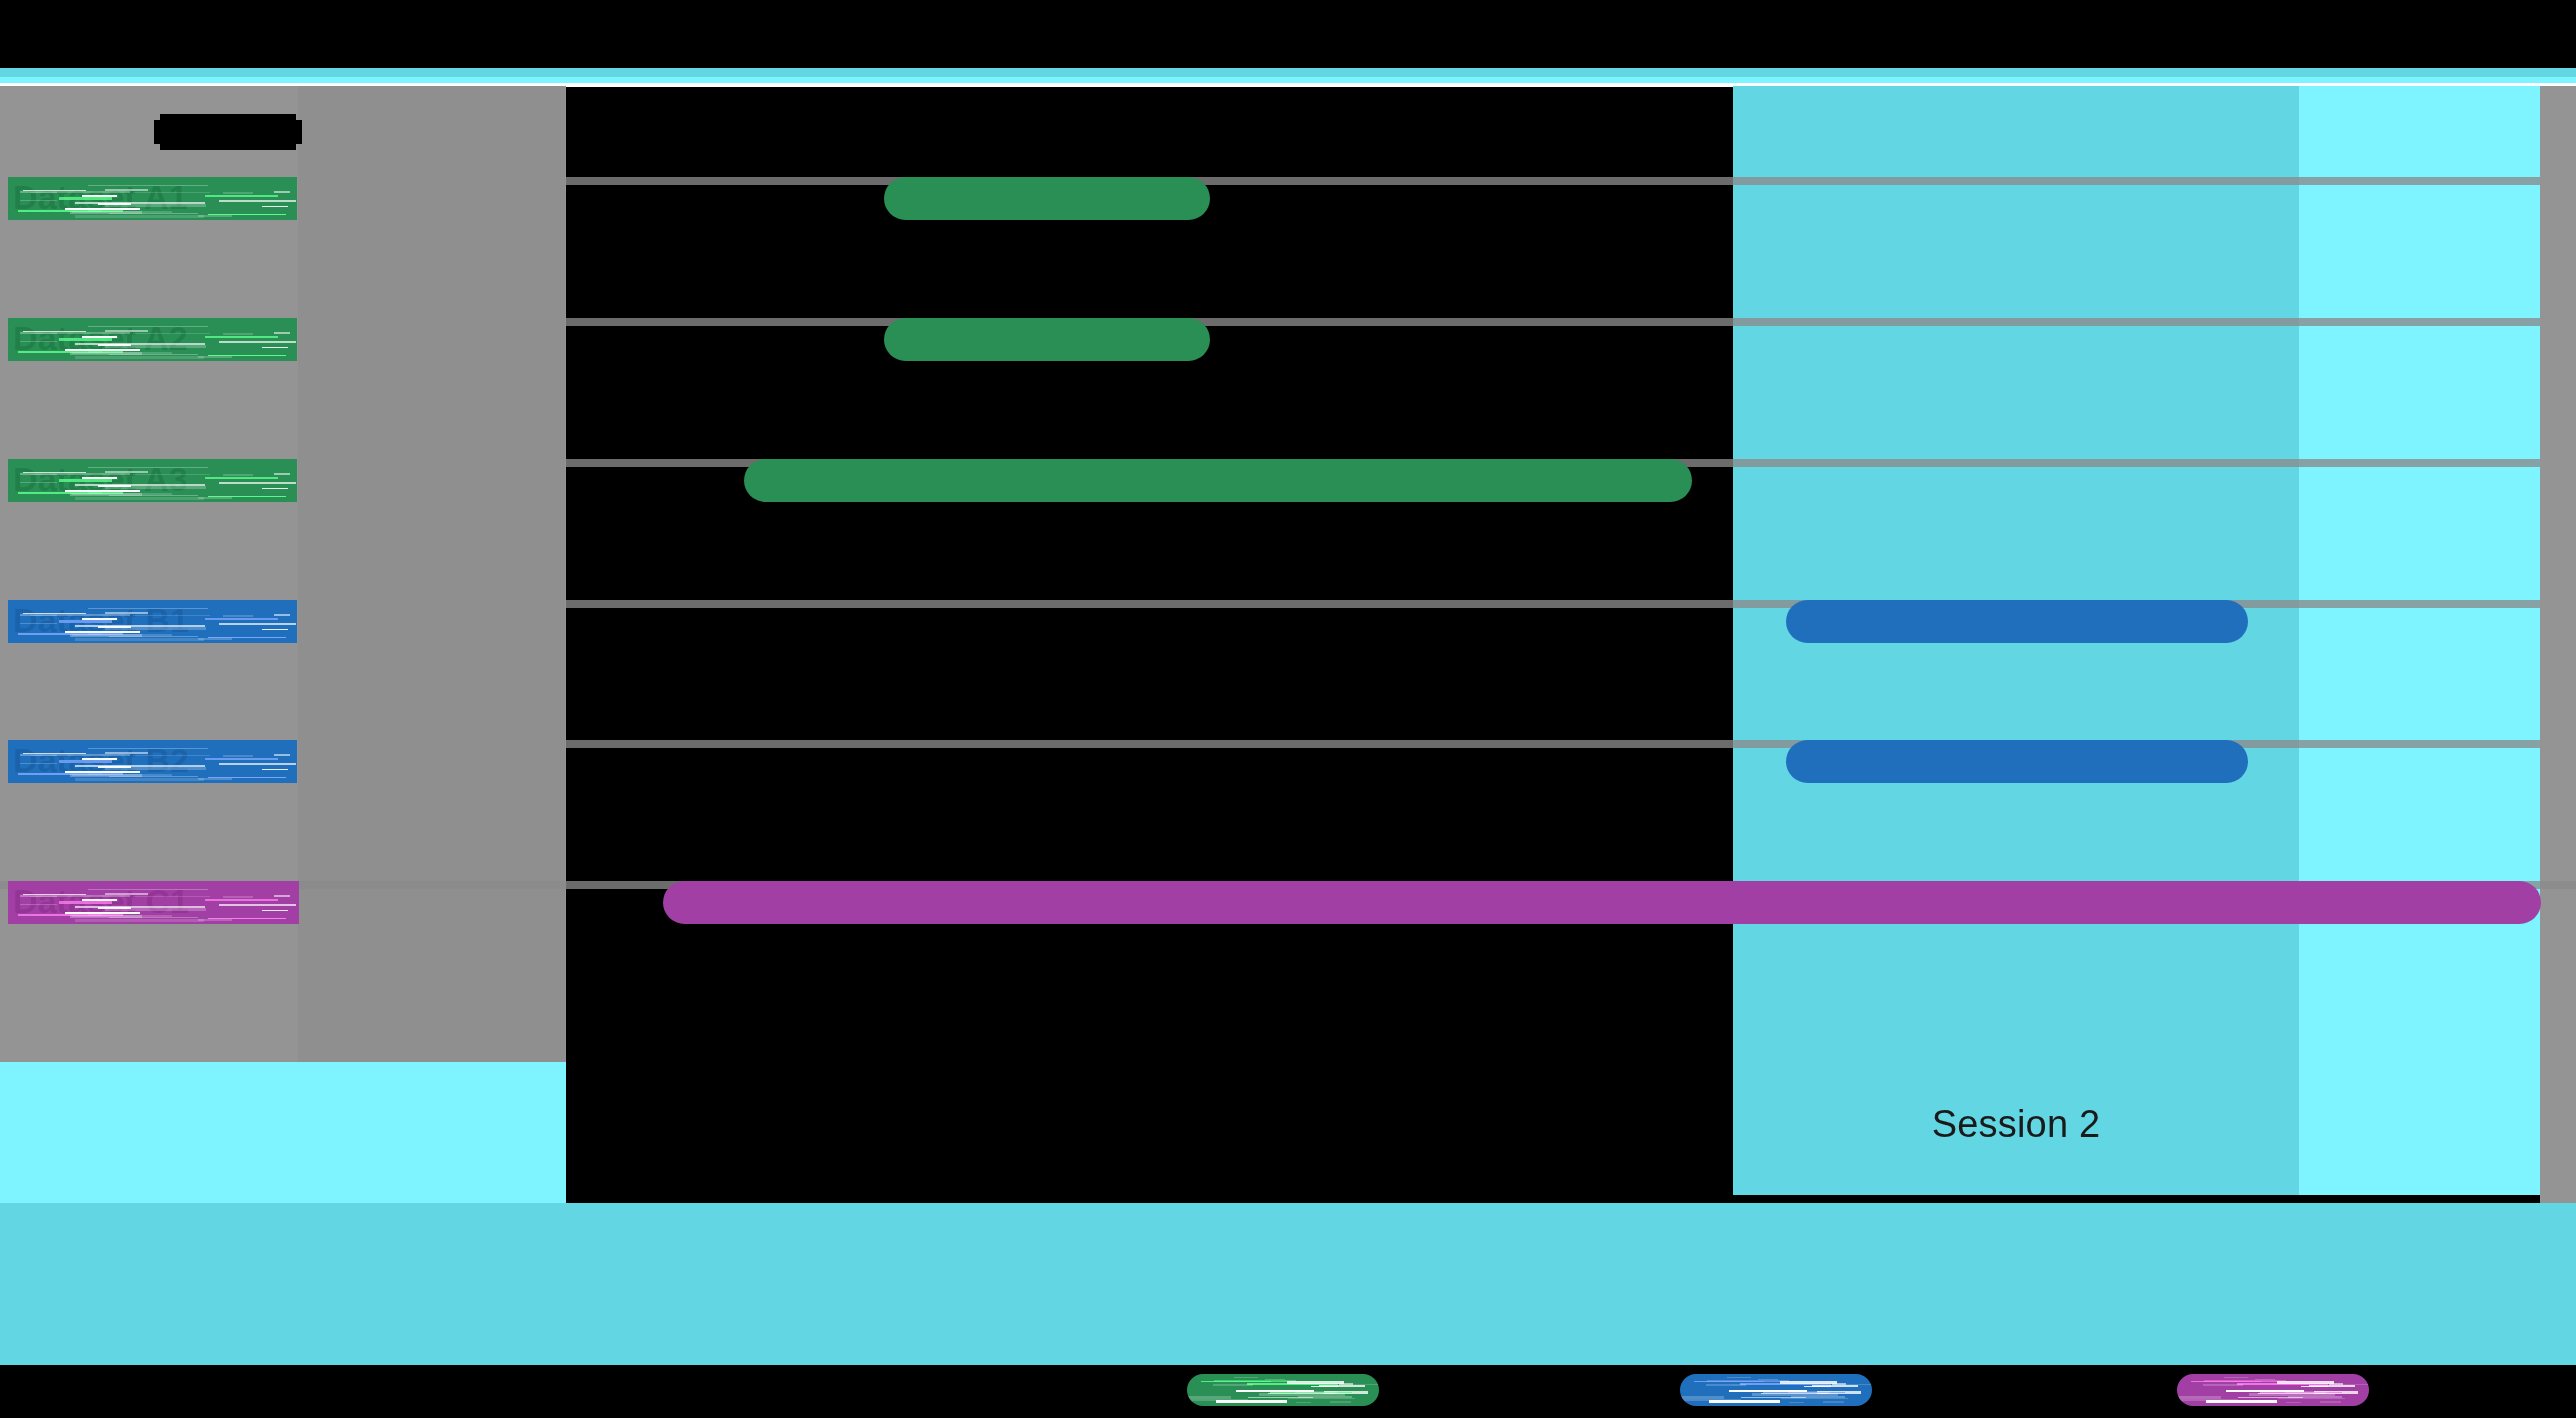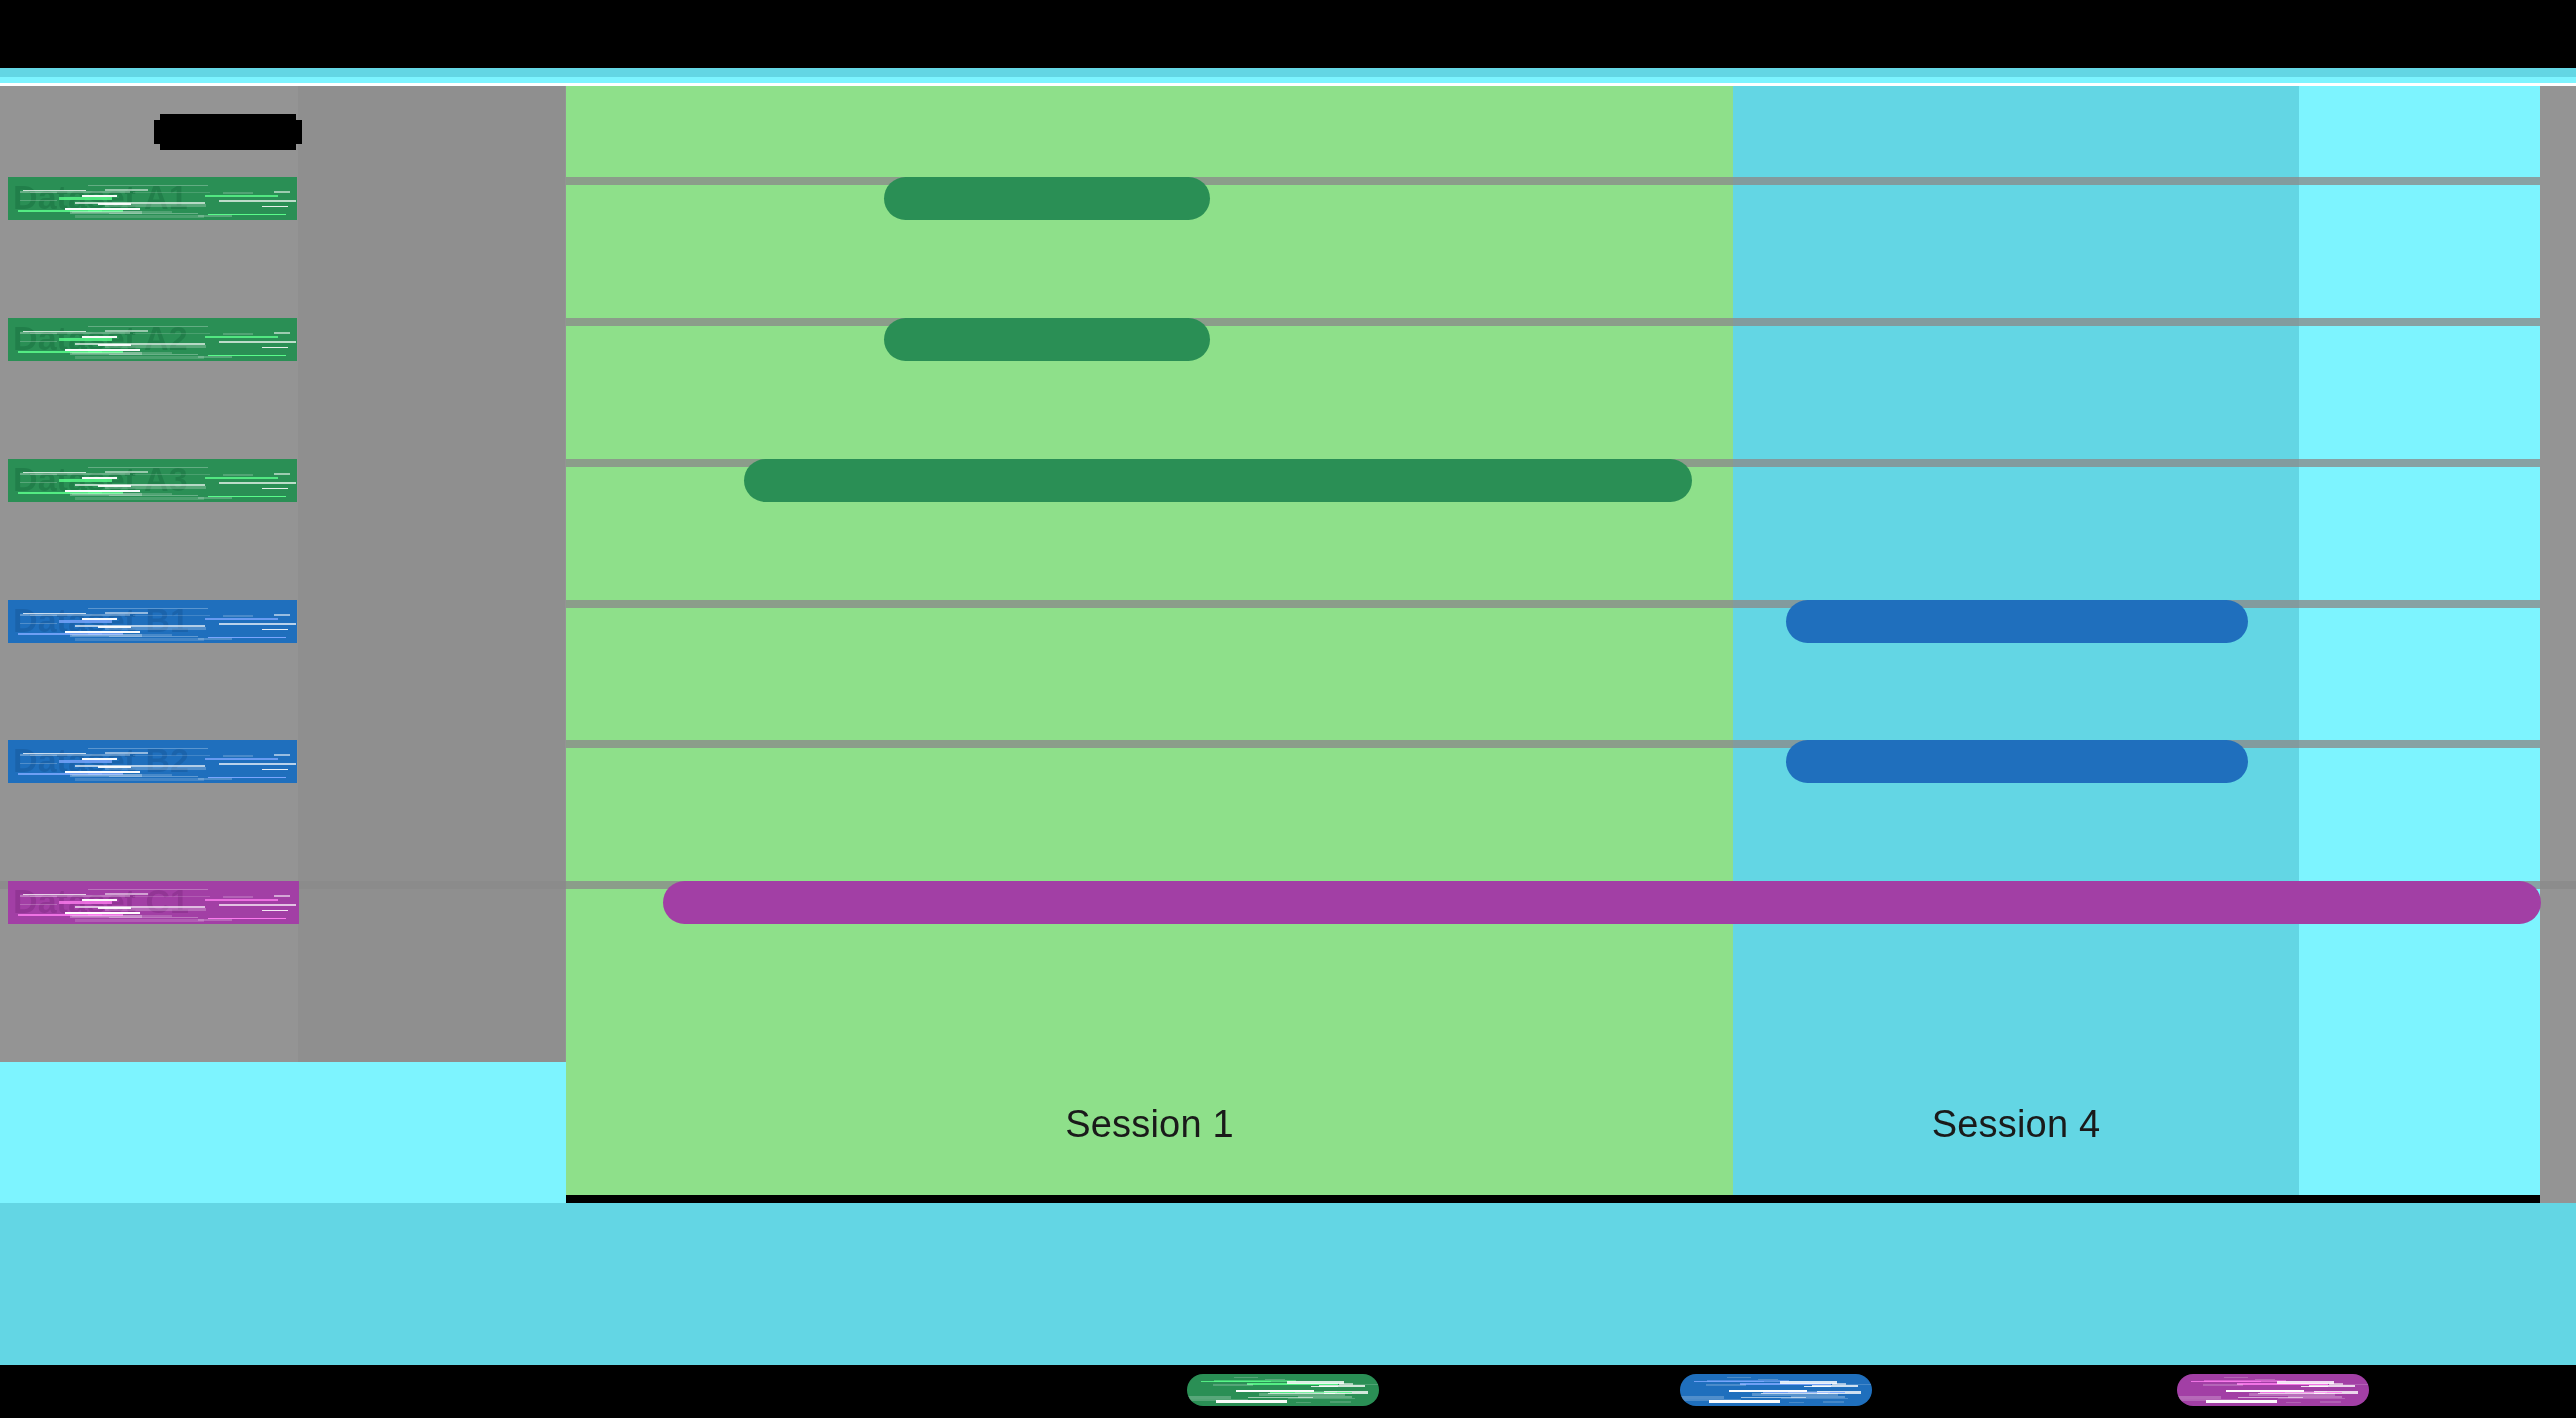--- a/index.html
+++ b/index.html
@@ -86,25 +86,22 @@
 </style>
 </head>
 <body>
 
 <div id="screen">
 
   <div class="top-strip a"></div>
   <div class="top-strip b"></div>
   <div class="top-strip c"></div>
 
-  <div class="band s1">
-    <div class="band-label">Session 1</div>
-  </div>
   <div class="band s2">
-    <div class="band-label">Session 4</div>
+    <div class="band-label">Session 2</div>
   </div>
   <div class="band s3">
     <div class="band-label"></div>
   </div>
 
   <div class="label-panel"></div>
   <div class="label-panel-2"></div>
   <div class="right-panel"></div>
 
   <div class="footer-cyan"></div>

